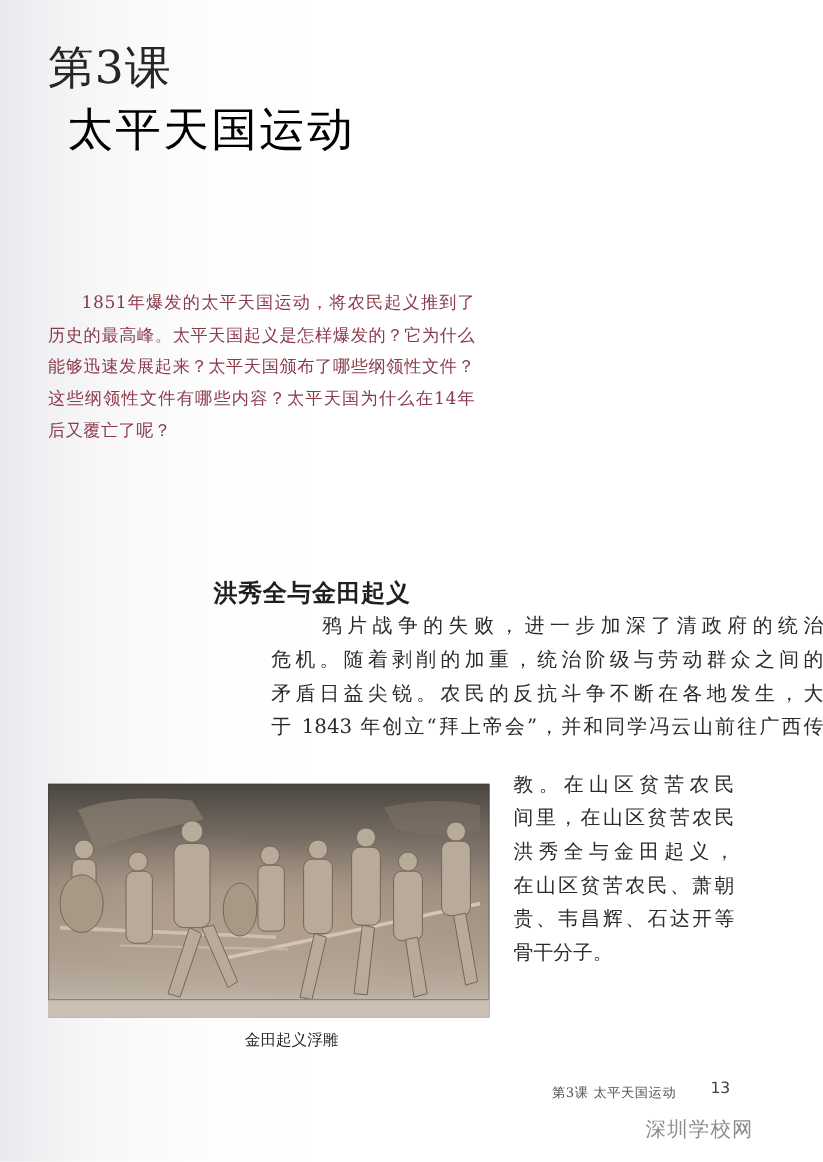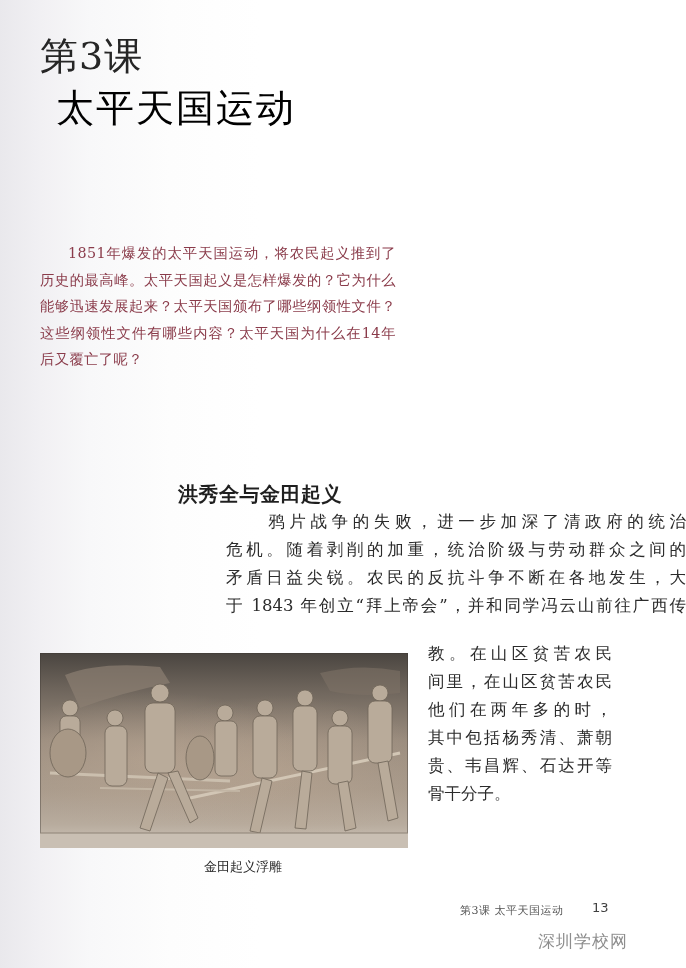--- a/index.html
+++ b/index.html
@@ -77,22 +77,22 @@
 <div class="abs body-block body-line">
   <span class="line">　　鸦片战争的失败，进一步加深了清政府的统治</span>
   <span class="line">危机。随着剥削的加重，统治阶级与劳动群众之间的</span>
   <span class="line">矛盾日益尖锐。农民的反抗斗争不断在各地发生，大</span>
   <span class="line">于 1843 年创立“拜上帝会”，并和同学冯云山前往广西传</span>
 </div>
 
 <div class="abs wrap-block body-line">
   <span class="line">教。在山区贫苦农民</span>
   <span class="line">间里，在山区贫苦农民</span>
-  <span class="line">他们在两年多的时，</span>
-  <span class="line">其中包括杨秀清、萧朝</span>
+  <span class="line">洪秀全与金田起义，</span>
+  <span class="line">在山区贫苦农民、萧朝</span>
   <span class="line">贵、韦昌辉、石达开等</span>
   <span class="line last">骨干分子。</span>
 </div>
 
 <div class="abs relief" title="金田起义浮雕">
   <svg width="368" height="195" viewBox="0 0 368 195">
 
     <path d="M25 22 Q60 8 120 14 L130 30 Q80 40 40 55 Z" fill="#8c7f72" opacity="0.7"></path>
     <path d="M280 20 Q320 10 360 18 L360 40 Q320 45 290 38 Z" fill="#7d7165" opacity="0.6"></path>
 

